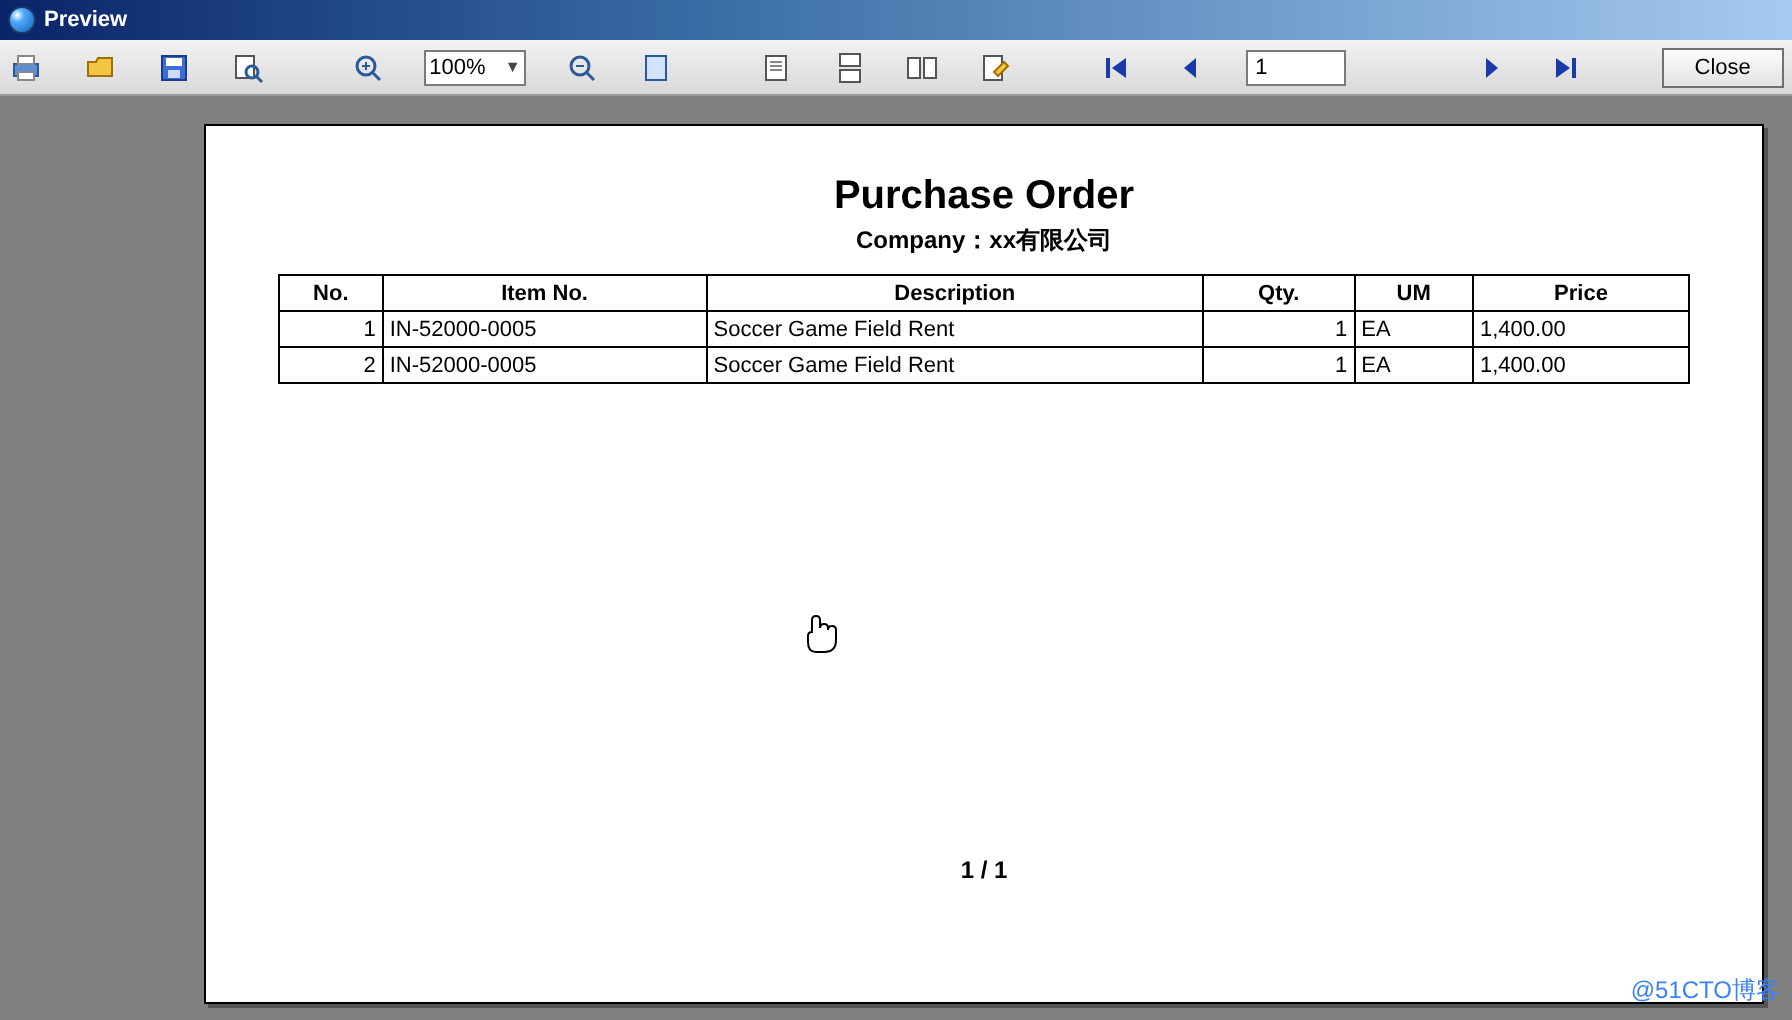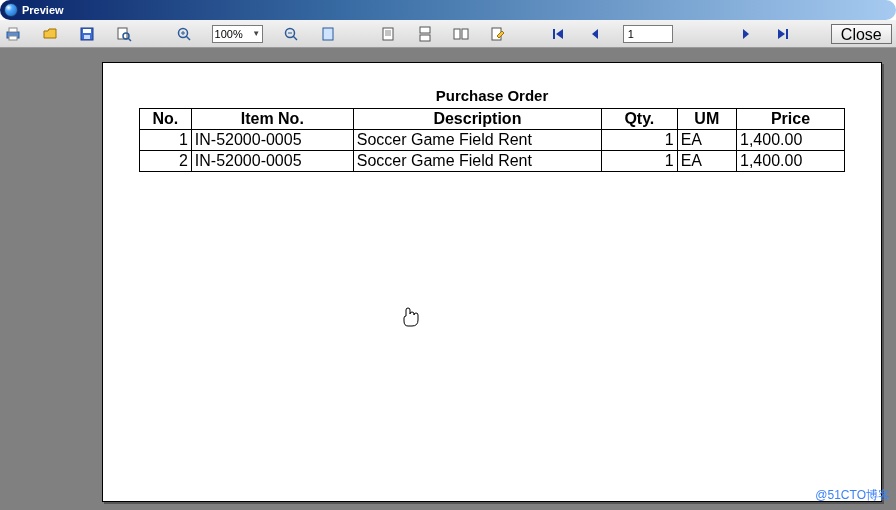--- a/index.html
+++ b/index.html
@@ -15,21 +15,20 @@
   }
   .titlebar {
     height: 20px;
     background: linear-gradient(to right, #0a246a 0%, #3a6ea5 40%, #a6caf0 100%);
     color: #fff;
     display: flex;
     align-items: center;
     padding: 0 4px;
     font-size: 11px;
     font-weight: bold;
-    border-radius: 10px;
   }
   .titlebar .globe {
     width: 14px; height: 14px;
     border-radius: 50%;
     background: radial-gradient(circle at 30% 30%, #fff 0%, #4fa8ff 30%, #1560b0 100%);
     margin-right: 4px;
     border: 1px solid #1a3a6a;
   }
   .toolbar {
     height: 28px;
@@ -64,21 +63,21 @@
     background: #fff;
     font-size: 11px;
     padding: 0 4px;
     text-align: left;
   }
   .close-btn {
     margin-left: 20px;
     width: 70px; height: 20px;
     background: linear-gradient(#fdfdfd, #e2e2e2);
     border: 1px solid #707070;
-    font-size: 16px;
+    font-size: 11px;
     cursor: pointer;
   }
   svg { display: block; }
 
   .workspace {
     position: absolute;
     top: 48px; left: 0; right: 0; bottom: 0;
     background: #808080;
   }
   .paper {
@@ -89,21 +88,21 @@
     border: 1px solid #000;
     box-shadow: 2px 2px 0 #555;
   }
   .doc {
     padding: 24px 36px 0 36px;
     font-family: "Arial", sans-serif;
     color: #000;
   }
   .doc-title {
     text-align: center;
-    font-size: 15px;
+    font-size: 20px;
     font-weight: bold;
     margin-bottom: 2px;
   }
   .company {
     text-align: center;
     font-size: 12px;
     font-weight: bold;
     margin-bottom: 8px;
   }
   .meta {
@@ -111,21 +110,21 @@
     font-size: 12px;
     font-weight: bold;
     margin-bottom: 2px;
   }
   .meta .left { width: 250px; }
   .meta .right { flex: 1; }
   .po-table {
     width: 100%;
     border-collapse: collapse;
     margin-top: 4px;
-    font-size: 16px;
+    font-size: 11px;
     padding-left: 35px;
   }
   .po-table th, .po-table td {
     border: 1px solid #000;
     padding: 1px 3px;
     height: 18px;
   }
   .po-table th { font-weight: bold; text-align: center; }
   .col-no   { width: 48px;  text-align: right; }
   .col-item { width: 150px; text-align: left; }
@@ -260,20 +259,23 @@
         <line x1="11" y1="2" x2="11" y2="12" stroke="#1a3aaa" stroke-width="2"></line>
       </svg>
   </span>
   <button class="close-btn">Close</button>
 </div>
 
 <div class="workspace">
   <div class="paper">
     <div class="doc">
       <div class="doc-title">Purchase Order</div>
+      <div class="company">
+        <span>Company：</span><span>xx有限公司</span>
+      </div>
       <table class="po-table">
         <thead>
           <tr>
             <th class="col-no">No.</th>
             <th class="col-item">Item No.</th>
             <th class="col-desc">Description</th>
             <th class="col-qty">Qty.</th>
             <th class="col-um">UM</th>
             <th class="col-price">Price</th>
           </tr>
@@ -290,20 +292,21 @@
           <tr>
             <td class="col-no">2</td>
             <td class="col-item">IN-52000-0005</td>
             <td class="col-desc">Soccer Game Field Rent</td>
             <td class="col-qty">1</td>
             <td class="col-um">EA</td>
             <td class="col-price">1,400.00</td>
           </tr>
         </tbody>
       </table>
+      <div class="pager">1 / 1</div>
     </div>
   </div>
   <svg class="cursor-hand" width="20" height="22">
     <path d="M6 10 L6 4 Q6 2 8 2 Q10 2 10 4 L10 8 Q10 6 12 6 Q14 6 14 8 L14 9 Q14 7 16 7 Q18 7 18 9 L18 14 Q18 20 12 20 L8 20 Q4 20 4 15 L4 12 Q4 10 6 10 Z" fill="#fff" stroke="#000" stroke-width="1"></path>
   </svg>
 </div>
 
 <div class="watermark">@51CTO博客</div>
 
 </body></html>

